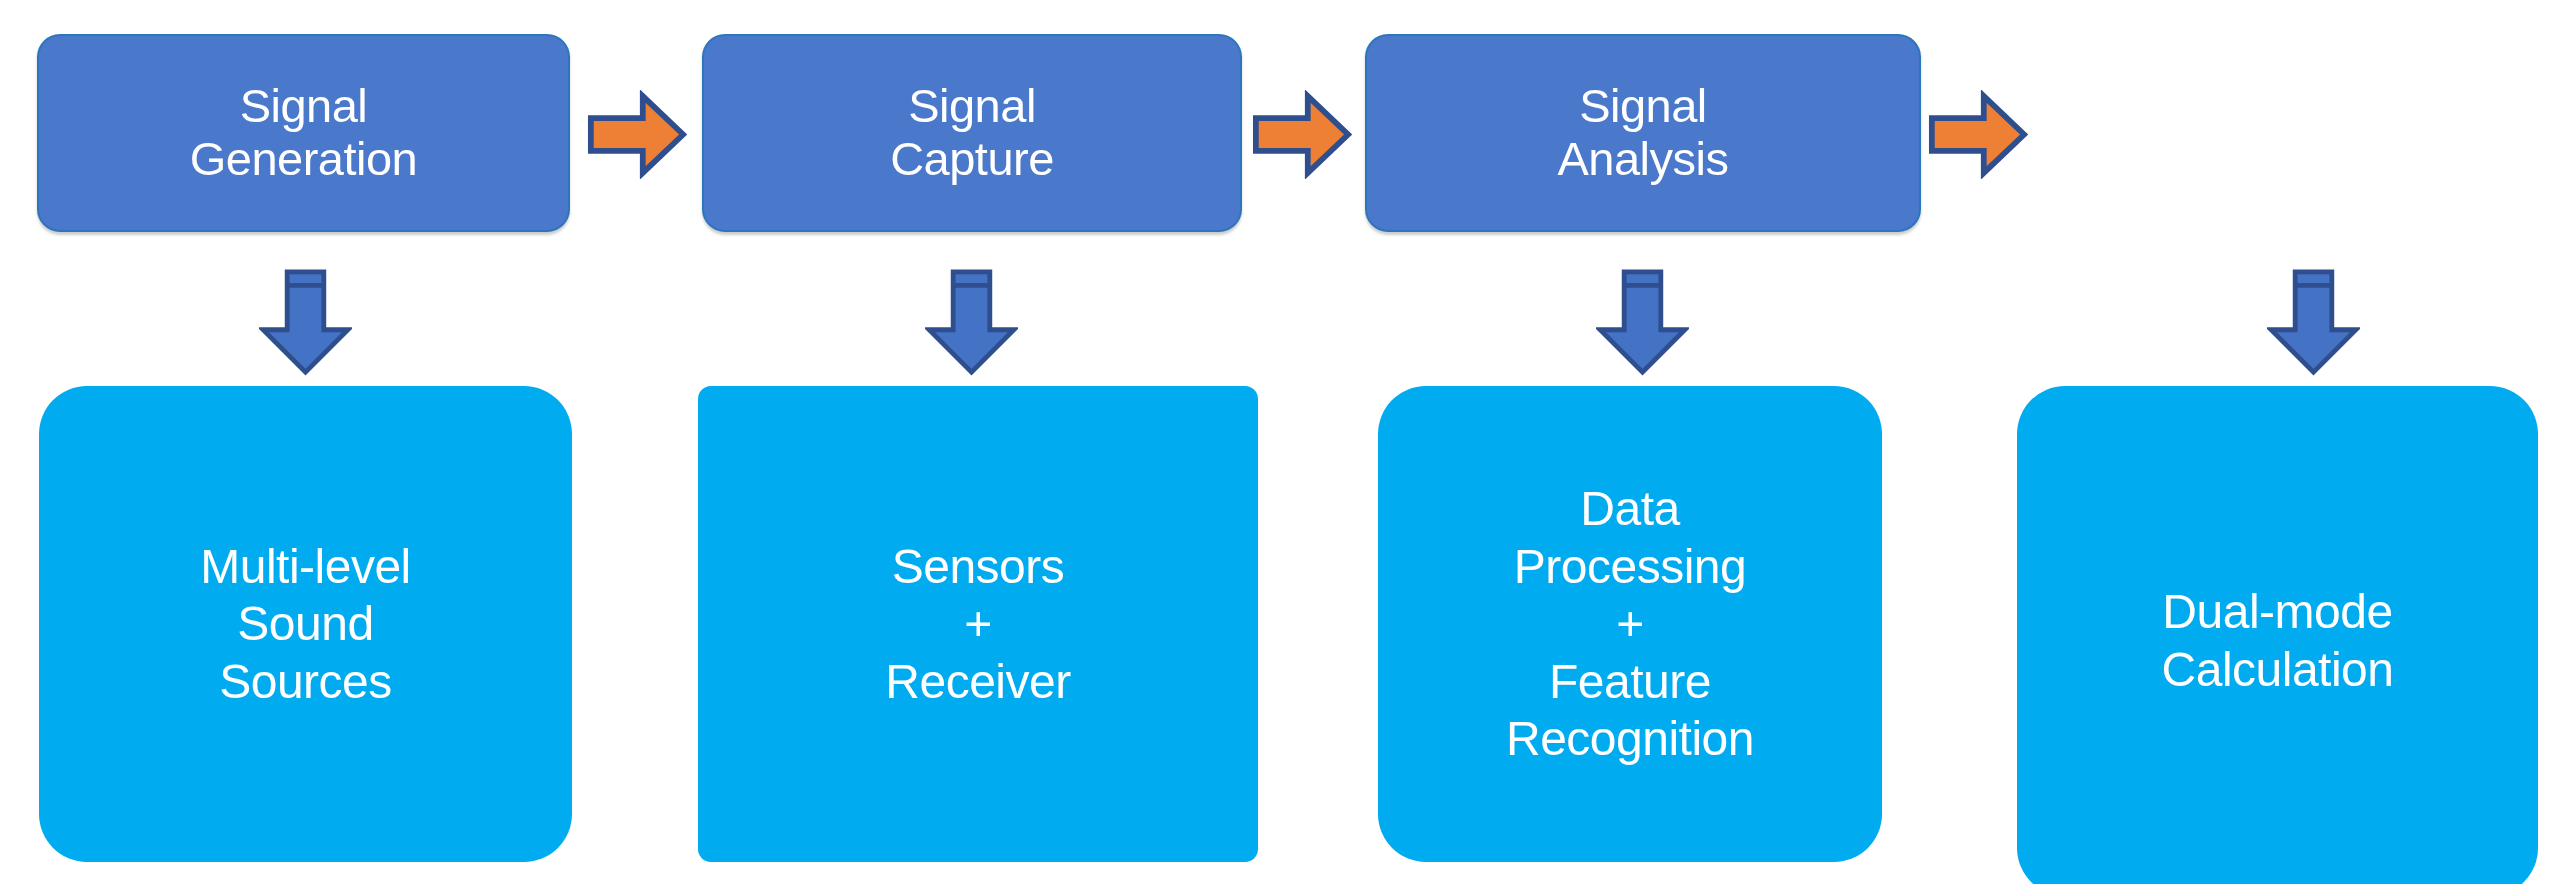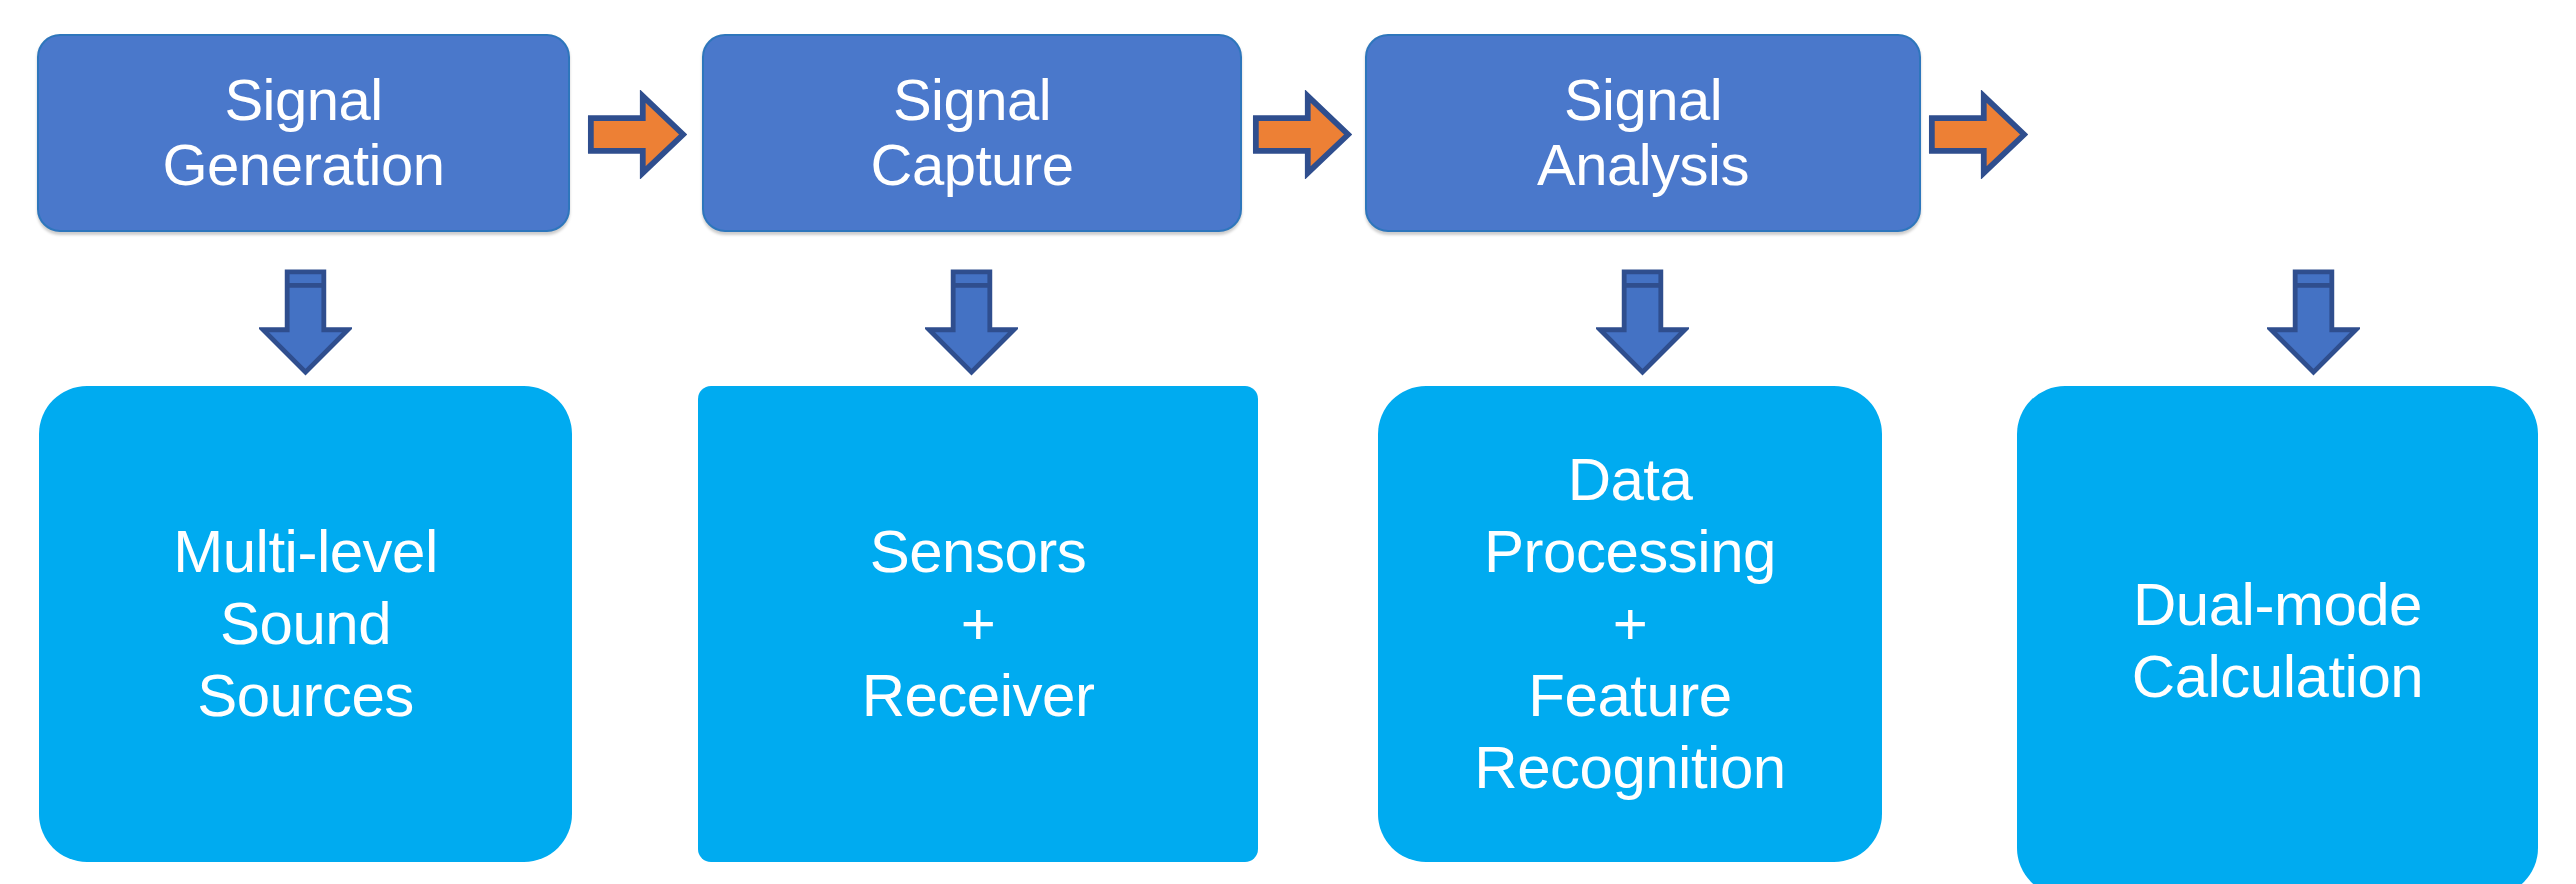--- a/index.html
+++ b/index.html
@@ -26,41 +26,41 @@
     position: absolute;
     box-sizing: border-box;
     background: #4A78CB;
     border: 2.9px solid #2E76BC;
     border-radius: 23px;
     color: #ffffff;
     display: flex;
     align-items: center;
     justify-content: center;
     text-align: center;
-    font-size: 58px;
+    font-size: 47px;
     line-height: 1.12;
     font-weight: 400;
     letter-spacing: -0.5px;
     box-shadow: 0 2.9px 2.9px rgba(0,0,0,0.20);
     padding: 0 9.7px;
   }
   .stage-box .txt { white-space: pre-line; display: block; }
 
   
   .detail-box {
     position: absolute;
     box-sizing: border-box;
     background: #00ABF0;
     border-radius: 48px;
     color: #ffffff;
     display: flex;
     align-items: center;
     justify-content: center;
     text-align: center;
-    font-size: 60px;
+    font-size: 48px;
     line-height: 1.20;
     font-weight: 400;
     letter-spacing: -0.5px;
     padding: 0 9.7px;
   }
   .detail-box .txt { white-space: pre-line; display: block; }
 
   
   .h-arrow {
     position: absolute;

